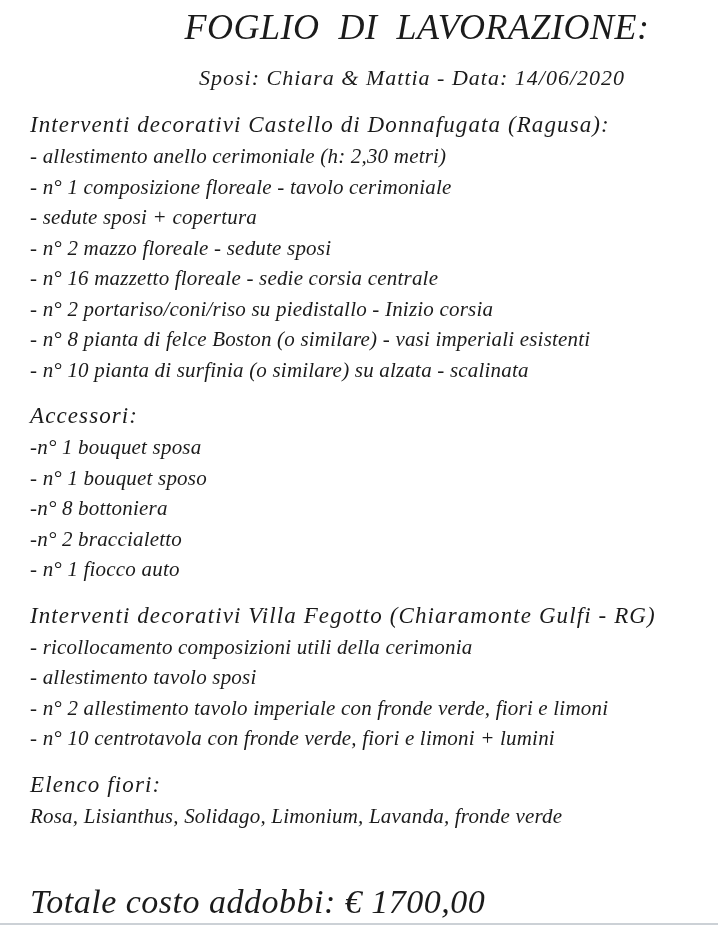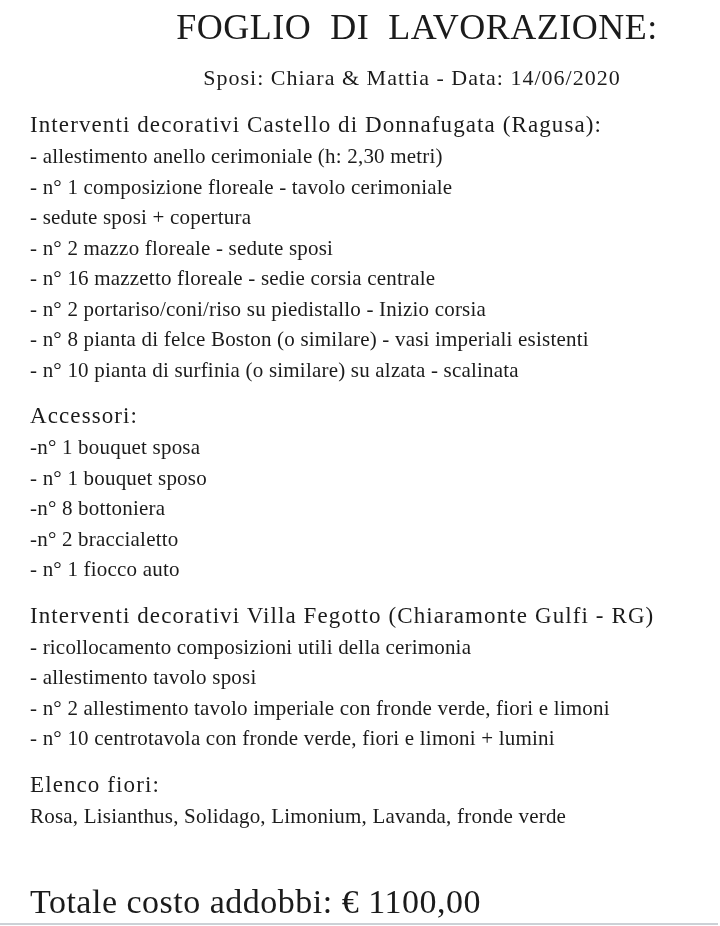--- a/index.html
+++ b/index.html
@@ -7,20 +7,21 @@
     padding: 0;
     background: #ffffff;
   }
   .page {
     position: relative;
     width: 718px;
     height: 926px;
     background: #ffffff;
     overflow: hidden;
     font-family: "Liberation Serif", "DejaVu Serif", serif;
+    font-style: italic;
     color: #1b1b1b;
   }
   .title {
     position: absolute;
     top: 6px;
     left: 0;
     width: 834px;
     text-align: center;
     font-size: 36px;
     line-height: 42px;
@@ -125,17 +126,17 @@
 
     <div class="sec">
       <div class="sec-heading">Elenco fiori:</div>
       <div class="sec-items">
           <div class="item">Rosa, Lisianthus, Solidago, Limonium, Lavanda, fronde verde</div>
         </div>
     </div>
 
   </div>
 
-  <div class="total">Totale costo addobbi: € 1100,00</div>
+  <div class="total">Totale costo addobbi: € 1700,00</div>
 
   <div class="divider" style="background: rgb(204, 209, 214);"></div>
 
 </div>
 
 </body></html>

